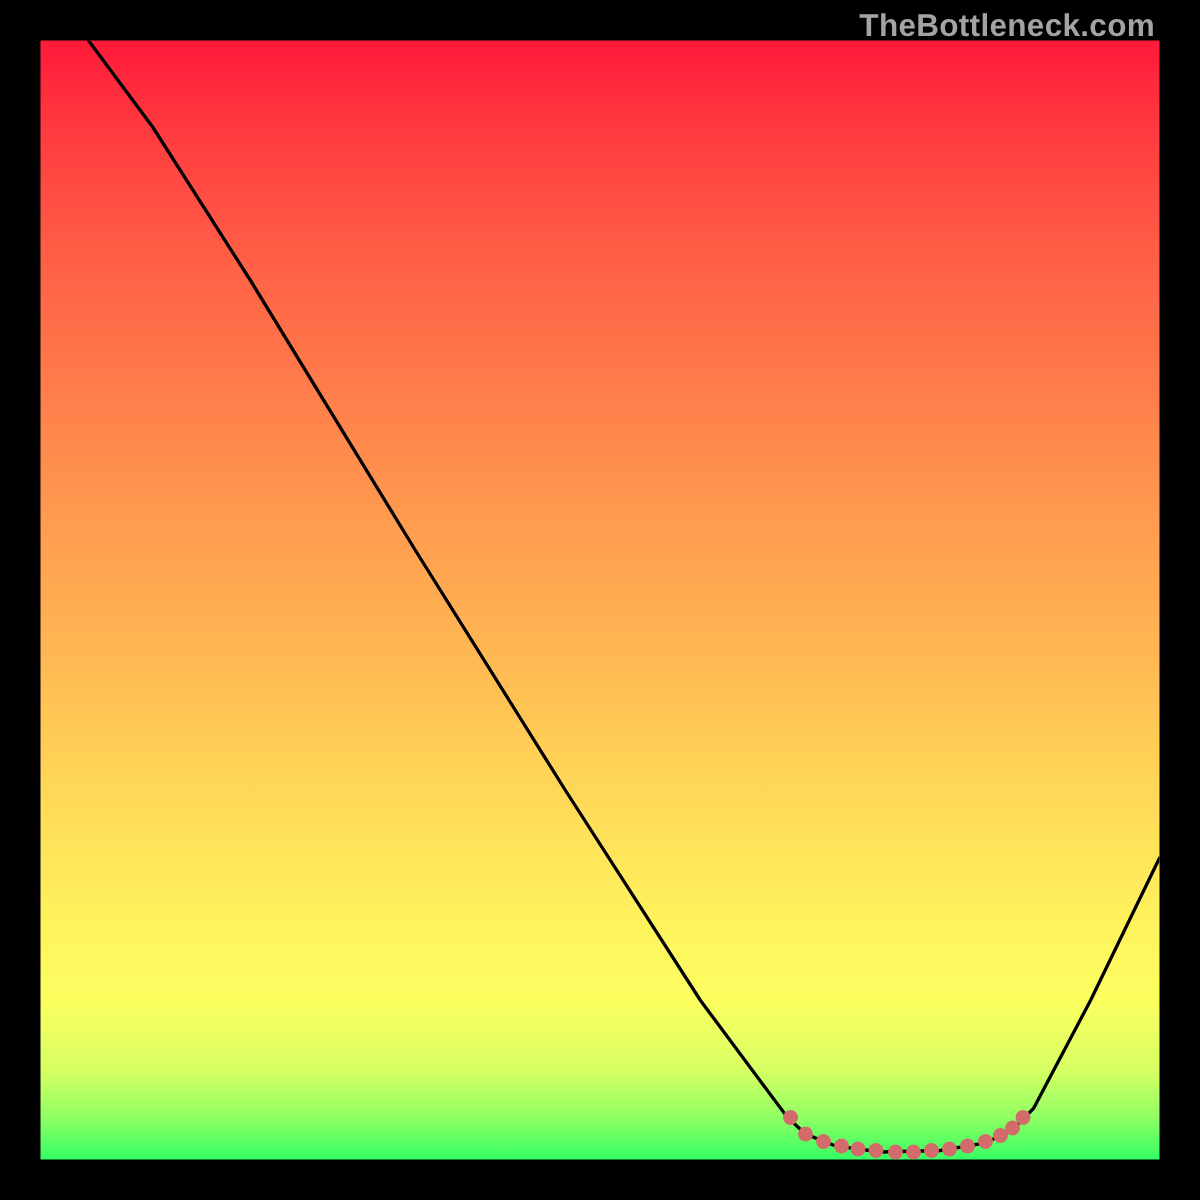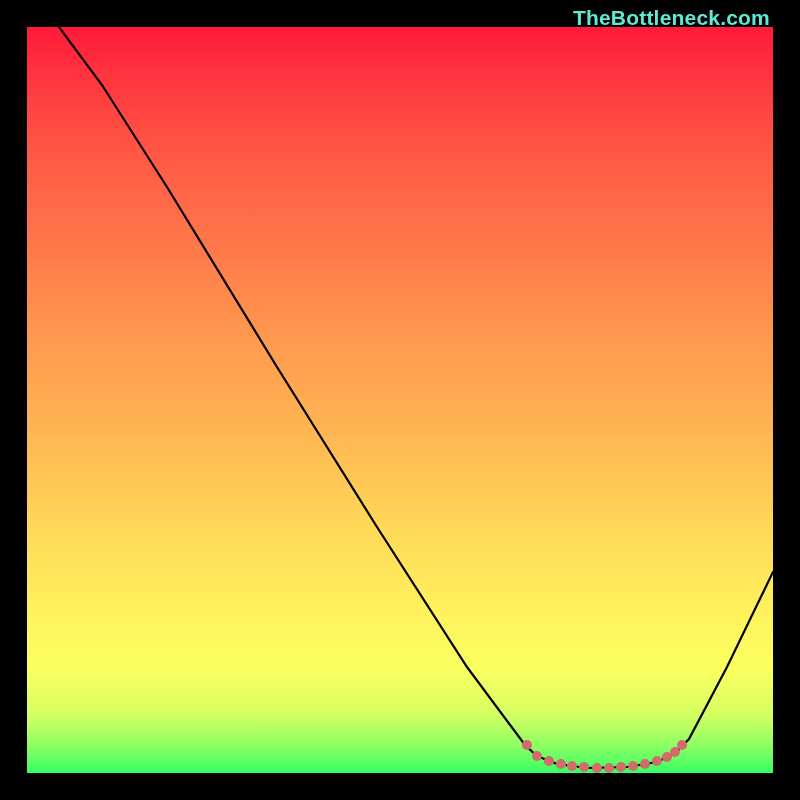--- a/index.html
+++ b/index.html
@@ -28,21 +28,21 @@
       #fff15c 78%,
       #fbff60 86%,
       #d6ff62 92%,
       #94ff63 96%,
       #35ff63 100%);
   }
   .watermark {
     position: absolute;
     top: 6px;
     right: 30px;
-    color: #5eead4;
+    color: #a3a3a3;
     font-size: 21px;
     font-weight: 600;
     letter-spacing: 0.2px;
   }
   svg.curve {
     position: absolute;
     left: 0;
     top: 0;
     width: 746px;
     height: 746px;

